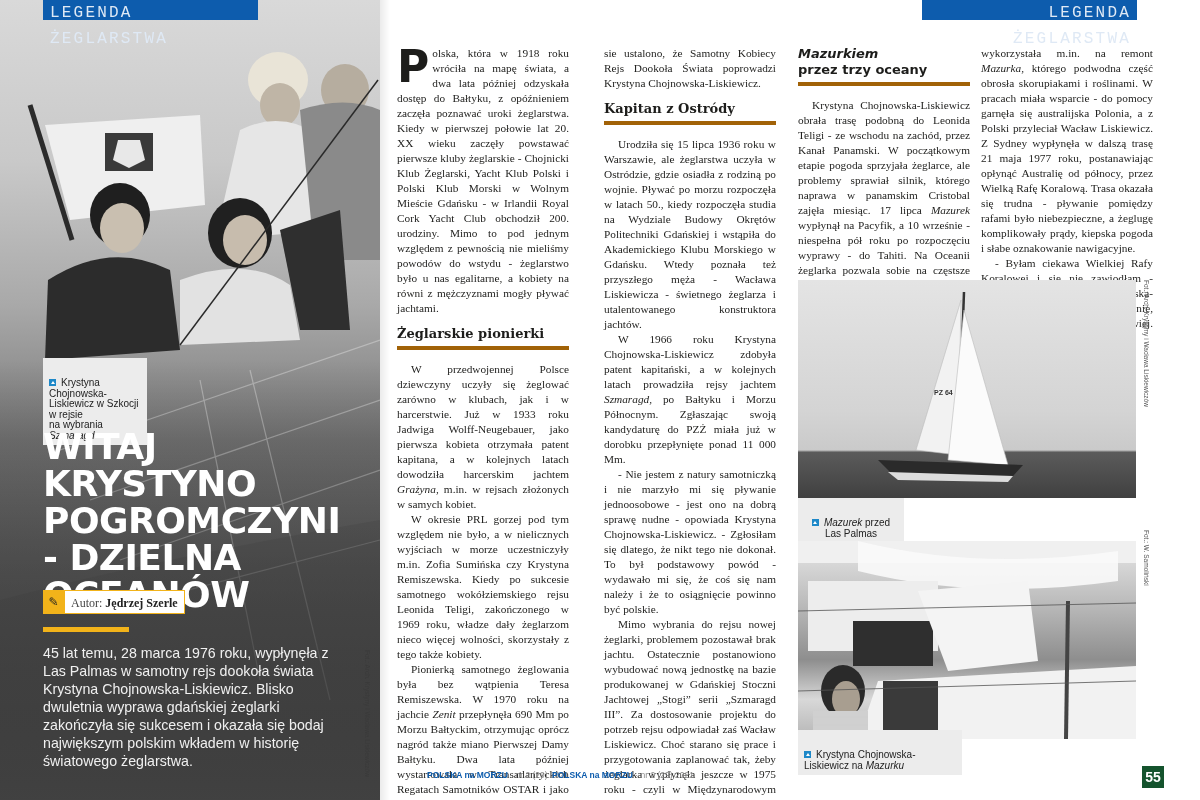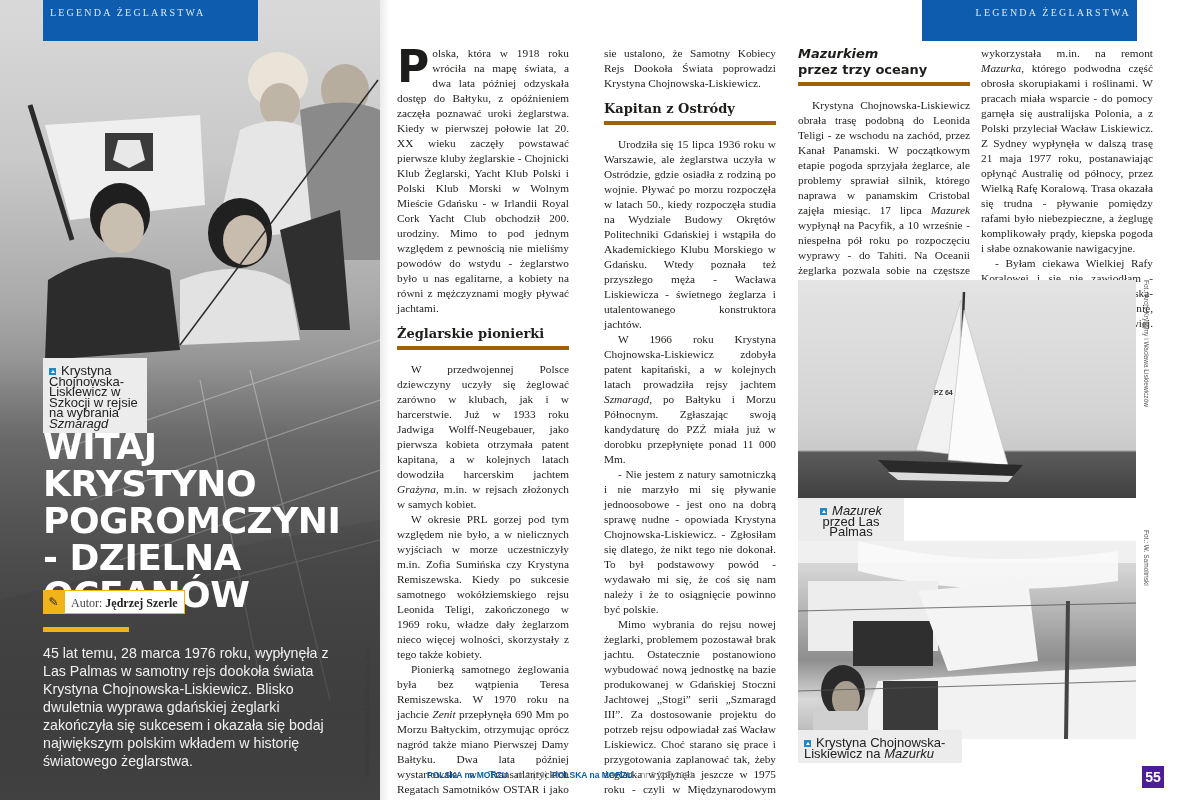--- a/index.html
+++ b/index.html
@@ -1,24 +1,24 @@
 <!DOCTYPE html>
 <html><head>
 <meta charset="utf-8">
 <style>
   html,body{margin:0;padding:0;}
   body{width:1200px;height:800px;position:relative;overflow:hidden;background:#fff;font-family:"Liberation Serif","DejaVu Serif",serif;color:#1d1d1b;}
   
   .left-page{position:absolute;left:0;top:0;width:380px;height:800px;overflow:hidden;
     background:linear-gradient(180deg,#d9d9d9 0%,#c9c9c9 20%,#a9a9a9 38%,#7a7a7a 55%,#6a6a6a 72%,#5e5e5e 100%);}
   .photo-scene{position:absolute;left:0;top:0;width:380px;height:800px;}
-  .section-tag{position:absolute;top:0;height:41px;background:#0d5cad;color:#dfe9f5;font-family:Liberation Serif, serif;font-size:10px;letter-spacing:2.2px;line-height:26px;}
+  .section-tag{position:absolute;top:0;height:20px;background:#0d5cad;color:#dfe9f5;font-family:Liberation Mono, monospace;font-size:16px;letter-spacing:2.2px;line-height:26px;}
   .section-tag.left{left:43px;width:215px;padding-left:7px;box-sizing:border-box;}
   .section-tag.right{left:922px;width:215px;text-align:right;padding-right:6px;box-sizing:border-box;}
-  .photo-caption{position:absolute;background:#ececec;font-family:"Liberation Sans",sans-serif;font-size:13px;line-height:10.5px;color:#222;padding:8px 6px 4px 6px;box-sizing:border-box;}
+  .photo-caption{position:absolute;background:#ececec;font-family:"Liberation Sans",sans-serif;font-size:10px;line-height:10.5px;color:#222;padding:20px 6px 4px 6px;box-sizing:border-box;}
   .cap-icon{display:inline-block;width:7px;height:7px;background:#1e88c8;margin-right:5px;vertical-align:0;position:relative;}
   .cap-icon::after{content:"";position:absolute;left:1.5px;top:1.5px;width:0;height:0;border-left:2px solid transparent;border-right:2px solid transparent;border-bottom:3px solid #fff;}
   .caption-1{left:43px;top:358px;width:104px;}
   .main-title{position:absolute;left:43px;top:428px;width:320px;font-family:"DejaVu Sans",sans-serif;font-weight:bold;font-size:36px;line-height:37px;color:#fff;letter-spacing:-0.5px;text-transform:uppercase;}
   .author-box{position:absolute;left:43px;top:590px;height:24px;display:flex;}
   .author-icon{width:21px;height:24px;background:#f2b31a;display:flex;align-items:center;justify-content:center;font-size:12px;color:#222;}
   .author-label{background:#fff;height:24px;line-height:24px;padding:0 6px 0 6px;font-family:"Liberation Serif",serif;font-size:12px;color:#444;border:1px solid #f2b31a;box-sizing:border-box;}
   .author-label b{color:#222;}
   .author-rule{position:absolute;left:43px;top:627px;width:86px;height:5px;background:#f2b31a;}
   .lead{position:absolute;left:43px;top:644px;width:300px;font-family:"Liberation Sans",sans-serif;font-size:14.2px;line-height:18px;color:#f0f0f0;}
@@ -43,21 +43,21 @@
   .photo{position:absolute;overflow:hidden;}
   .photo-boat{left:798px;top:280px;width:338px;height:218px;background:linear-gradient(180deg,#e4e4e4 0%,#d4d4d4 60%,#cacaca 78%,#5b5b5b 79%,#404040 100%);}
   .photo-deck{left:798px;top:541px;width:338px;height:198px;background:linear-gradient(180deg,#e7e7e7 0%,#bdbdbd 30%,#8e8e8e 60%,#d8d8d8 80%,#b5b5b5 100%);}
   .caption-2{left:798px;top:498px;width:106px;text-align:center;}
   .caption-3{left:798px;top:730px;width:164px;}
   
   .footer{position:absolute;top:770px;font-family:"Liberation Sans",sans-serif;font-size:8.5px;color:#888;padding-left:19px;}
   .footer b{color:#0d5cad;font-weight:bold;}
   .footer-left{left:408px;}
   .footer-right{left:533px;}
-  .page-num{position:absolute;left:1142px;top:766px;width:22px;height:22px;background:#4c1d95;color:#fff;font-family:"Liberation Sans",sans-serif;font-weight:bold;font-size:14px;line-height:22px;text-align:center;}
+  .page-num{position:absolute;left:1142px;top:766px;width:22px;height:22px;background:#14532d;color:#fff;font-family:"Liberation Sans",sans-serif;font-weight:bold;font-size:14px;line-height:22px;text-align:center;}
   .gutter-shade{position:absolute;left:380px;top:0;width:10px;height:800px;background:linear-gradient(90deg,rgba(0,0,0,0.08),rgba(0,0,0,0));}
 </style>
 </head>
 <body>
 
 <div class="left-page">
   <svg class="photo-scene" viewBox="0 0 380 800" width="380" height="800">
     <defs>
       <linearGradient id="fadeDark" x1="0" y1="0" x2="0" y2="1">
         <stop offset="0" stop-color="#000" stop-opacity="0"></stop>

